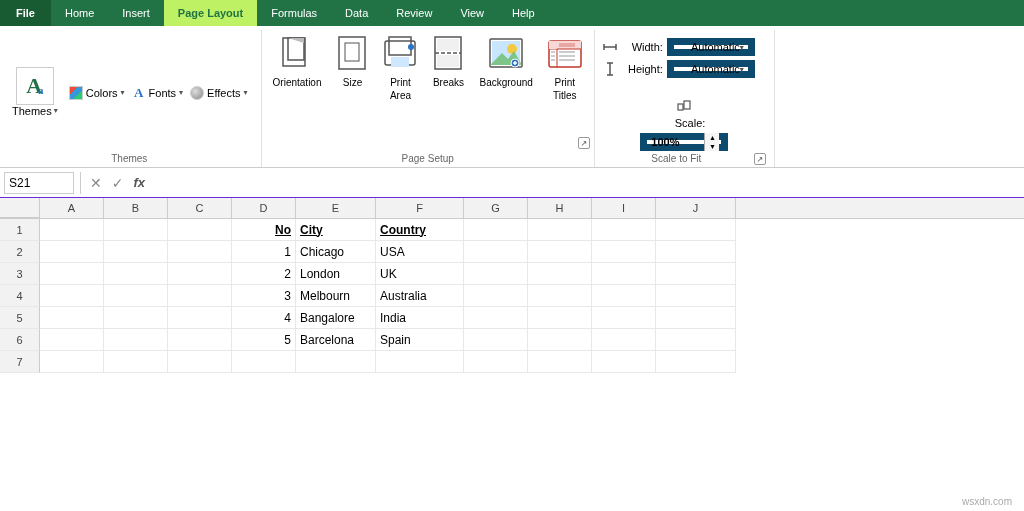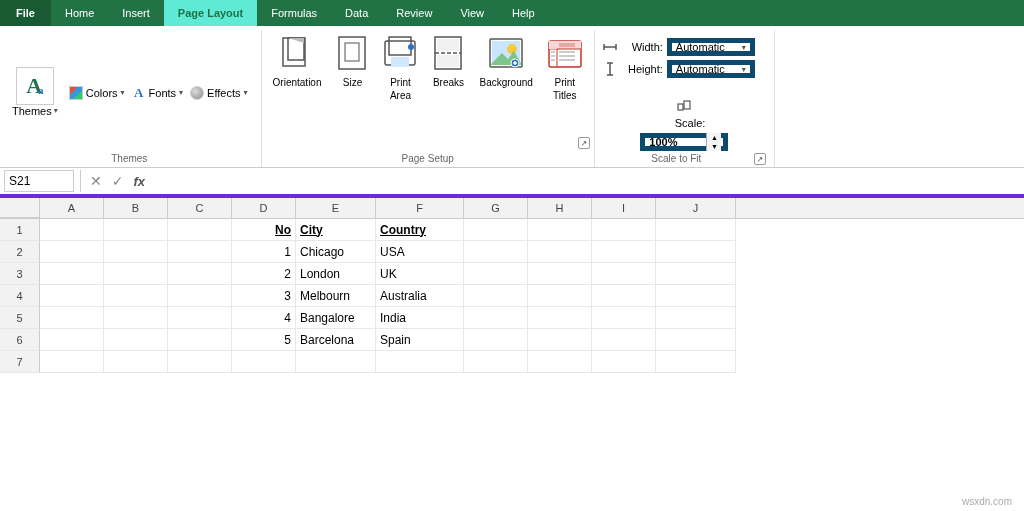--- a/index.html
+++ b/index.html
@@ -9,21 +9,21 @@
     .ribbon { background: #217346; }
     .ribbon-tabs { display: flex; background: #217346; }
     .ribbon-tab {
       padding: 7px 14px;
       color: #fff;
       font-size: 11px;
       cursor: pointer;
       user-select: none;
     }
     .ribbon-tab.file { background: #185a32; font-weight: bold; padding: 7px 16px; }
-    .ribbon-tab.active { background: #5eead4; color: #217346; font-weight: bold; border-bottom: none; }
+    .ribbon-tab.active { background: #bef264; color: #217346; font-weight: bold; border-bottom: none; }
 
     .ribbon-body {
       background: #fff;
       border-bottom: 1px solid #ccc;
       display: flex;
       align-items: stretch;
       padding: 4px 0 0 0;
       min-height: 90px;
     }
 
@@ -129,36 +129,36 @@
     .scale-row {
       display: flex;
       align-items: center;
       gap: 4px;
       font-size: 11px;
     }
     .scale-label { width: 40px; text-align: right; }
     .scale-input {
       width: 80px;
       height: 18px;
-      border: 5px solid #0c4a6e;
+      border: 7px solid #0c4a6e;
       font-size: 11px;
       padding: 0 2px;
       display: flex;
       align-items: center;
-      justify-content: space-between;
+      justify-content: flex-end;
     }
     .scale-spinner { display: flex; flex-direction: column; border-left: 1px solid #aaa; }
     .scale-spinner-btn { height: 9px; width: 14px; font-size: 7px; cursor: pointer; display: flex; align-items: center; justify-content: center; background: #f5f5f5; }
 
     
     .formula-bar {
       display: flex;
       align-items: center;
       background: #fff;
-      border-bottom: 4px solid #6d28d9;
+      border-bottom: 1px solid #6d28d9;
       height: 30px;
       padding: 0 4px;
       gap: 4px;
     }
     .cell-ref {
       width: 70px;
       height: 22px;
       border: 1px solid #ccc;
       font-size: 12px;
       padding: 0 4px;

